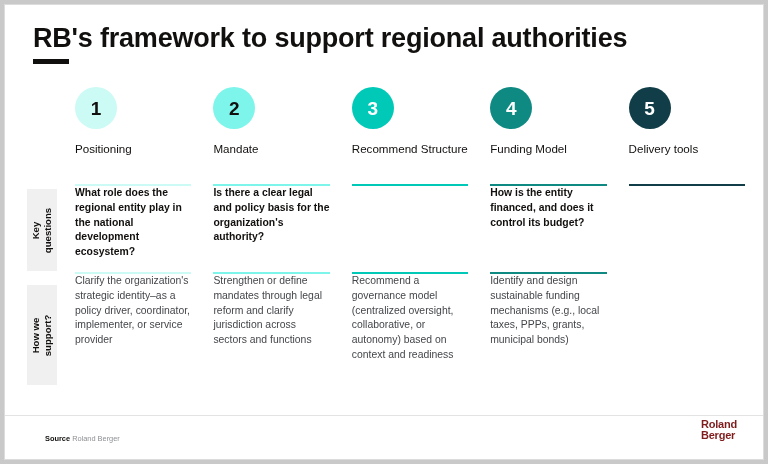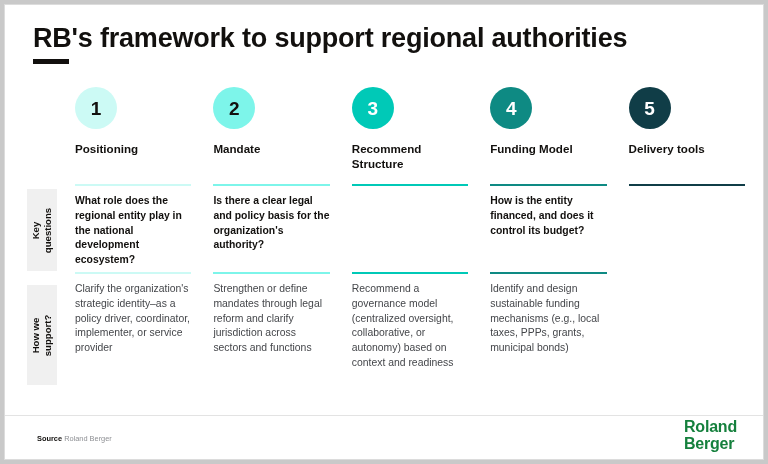--- a/index.html
+++ b/index.html
@@ -39,33 +39,33 @@
   }
   .col { display:flex; flex-direction:column; }
 
   .badge {
     width:42px; height:42px; border-radius:50%;
     display:flex; align-items:center; justify-content:center;
     font-size:19px; font-weight:bold; line-height:1;
     margin-bottom:13px;
   }
   .col-title {
-    font-size:11.6px; font-weight:bold; color:#12100e;
+    font-size:11.6px; font-weight:normal; color:#12100e;
     line-height:1.28; min-height:30px;
   }
 
   .rule { height:2px; width:100%; }
 
   .cell-q {
     font-size:10.4px; font-weight:bold; color:#12100e;
-    line-height:1.42; padding-top:8px;
+    line-height:1.42; 
   }
   .cell-s {
     font-size:10.4px; font-weight:normal; color:#44464a;
-    line-height:1.42; padding-top:8px;
+    line-height:1.42; 
   }
 
   .row-q { height:78px; margin-top:12px; }
   .row-s { margin-top:10px; }
 
   
   .rowlabel {
     position:absolute; left:22px;
     width:30px;
     background:#f0f0f0;
@@ -79,27 +79,27 @@
   }
   #label-key { top:184px; height:82px; }
   #label-sup { top:280px; height:100px; }
 
   
   .footer-rule {
     position:absolute; left:0; right:0; top:410px;
     height:1px; background:#e3e3e3;
   }
   .source {
-    position:absolute; left:32px; top:429px;
+    position:absolute; left:40px; top:429px;
     font-size:7.4px; color:#8d8f93; white-space:nowrap;
   }
   .source b { color:#12100e; font-weight:bold; }
   .logo {
     position:absolute; right:26px; top:414px;
-    font-size:16px; font-weight:bold; color:#15803d;
+    font-size:11px; font-weight:bold; color:#7f1d1d;
     line-height:1.04; text-align:left; letter-spacing:-0.2px;
   }
 </style>
 </head>
 <body>
 
 <div class="slide">
 
   <div class="title">RB's framework to support regional authorities</div>
   <div class="title-rule"></div>

